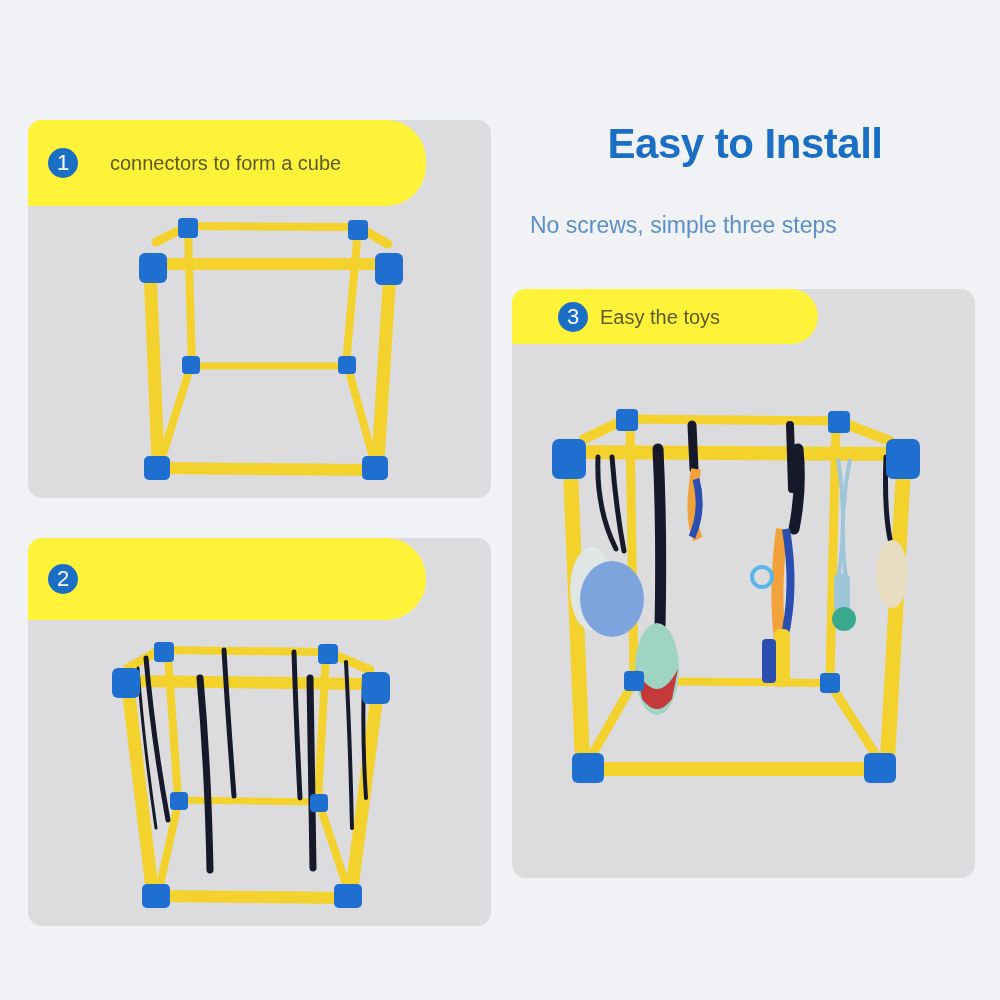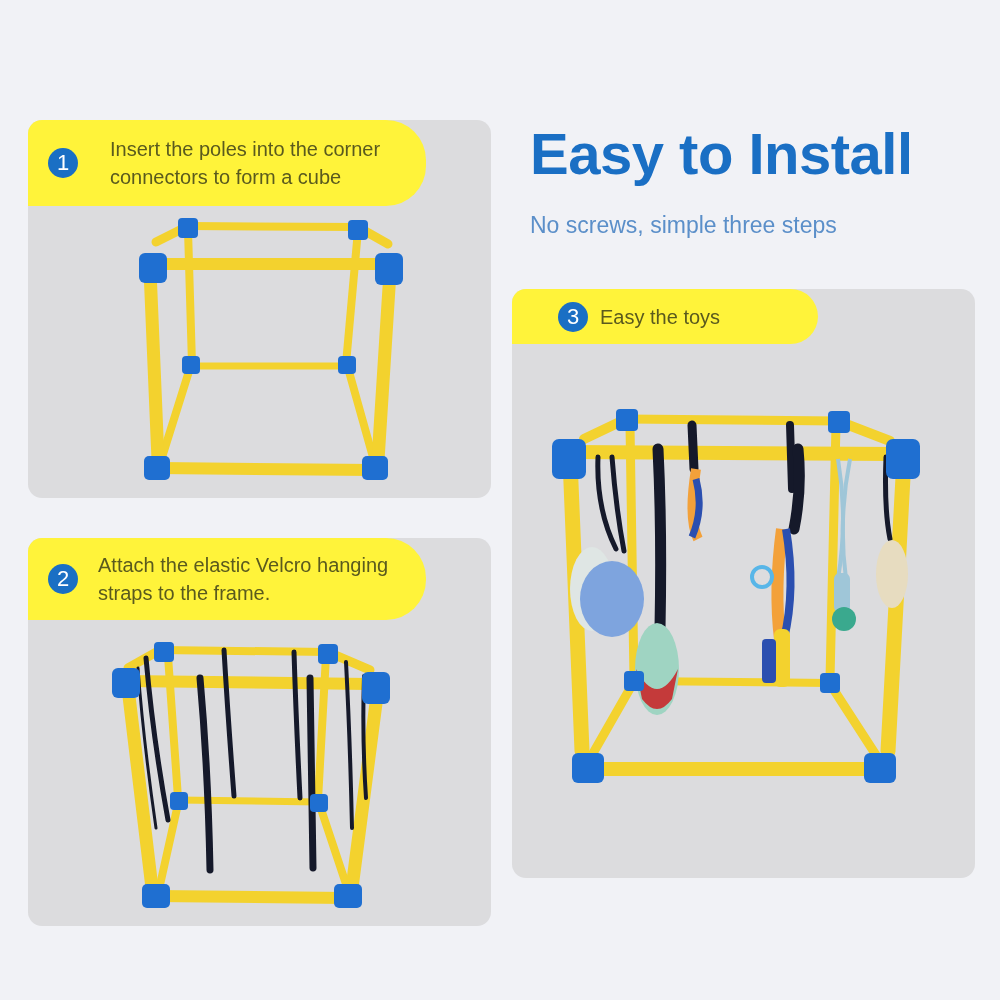--- a/index.html
+++ b/index.html
@@ -1,35 +1,34 @@
 <!DOCTYPE html>
 <html><head>
 <meta charset="utf-8">
 <style>
   html,body{margin:0;padding:0;}
   body{width:1000px;height:1000px;background:#f1f2f6;position:relative;overflow:hidden;font-family:"Liberation Sans",sans-serif;}
   .panel{position:absolute;background:#dcdcde;border-radius:14px;overflow:hidden;}
   .pill{position:absolute;left:0;top:0;background:#fff33a;border-radius:0 40px 40px 0;display:flex;align-items:center;}
   .num{width:30px;height:30px;border-radius:50%;background:#1a6fc4;color:#fff;font-size:22px;display:flex;align-items:center;justify-content:center;flex-shrink:0;}
   .pill-text{color:#5a5a1e;font-size:20px;line-height:28px;}
-  .title{position:absolute;left:530px;top:120px;width:430px;color:#1a6fc4;font-size:58px;font-weight:bold;letter-spacing:-0.5px;}
+  .title{position:absolute;left:530px;top:120px;width:430px;text-align:center;color:#1a6fc4;font-size:42px;font-weight:bold;letter-spacing:-0.5px;}
   .subtitle{position:absolute;left:530px;top:212px;width:430px;color:#5b8fc9;font-size:23px;}
   svg{position:absolute;}
 </style>
 </head>
 <body>
 
 <div class="title">Easy to Install</div>
 <div class="subtitle">No screws, simple three steps</div>
 
 <div class="panel" style="left:28px;top:120px;width:463px;height:378px;">
   <div class="pill" style="width:398px;height:86px;padding-left:20px;box-sizing:border-box;">
     <div class="num" style="margin-right:32px;">1</div>
     <div class="pill-text">
-      <div>Insert the poles into the corner</div>
       <div>connectors to form a cube</div>
     </div>
   </div>
   <svg width="463" height="378" viewBox="0 0 463 378" style="left:0;top:0;">
     <g stroke="#f3d22e" stroke-linecap="round" fill="none">
 
       <line x1="160" y1="106" x2="330" y2="107" stroke-width="8"></line>
       <line x1="128" y1="122" x2="160" y2="106" stroke-width="9"></line>
       <line x1="330" y1="107" x2="360" y2="124" stroke-width="9"></line>
 
@@ -54,24 +53,20 @@
       <rect x="347" y="133" width="28" height="32" rx="6"></rect>
       <rect x="116" y="336" width="26" height="24" rx="5"></rect>
       <rect x="334" y="336" width="26" height="24" rx="5"></rect>
     </g>
   </svg>
 </div>
 
 <div class="panel" style="left:28px;top:538px;width:463px;height:388px;">
   <div class="pill" style="width:398px;height:82px;padding-left:20px;box-sizing:border-box;">
     <div class="num" style="margin-right:20px;">2</div>
-    <div class="pill-text">
-      <div>Attach the elastic Velcro hanging</div>
-      <div>straps to the frame.</div>
-    </div>
   </div>
   <svg width="463" height="388" viewBox="0 0 463 388" style="left:0;top:0;">
     <g stroke="#f3d22e" stroke-linecap="round" fill="none">
       <line x1="132" y1="112" x2="300" y2="114" stroke-width="8"></line>
       <line x1="100" y1="130" x2="132" y2="112" stroke-width="9"></line>
       <line x1="300" y1="114" x2="342" y2="132" stroke-width="9"></line>
       <line x1="140" y1="118" x2="150" y2="260" stroke-width="8"></line>
       <line x1="298" y1="118" x2="290" y2="262" stroke-width="8"></line>
       <line x1="150" y1="262" x2="290" y2="264" stroke-width="7"></line>
       <line x1="130" y1="356" x2="150" y2="266" stroke-width="8"></line>

